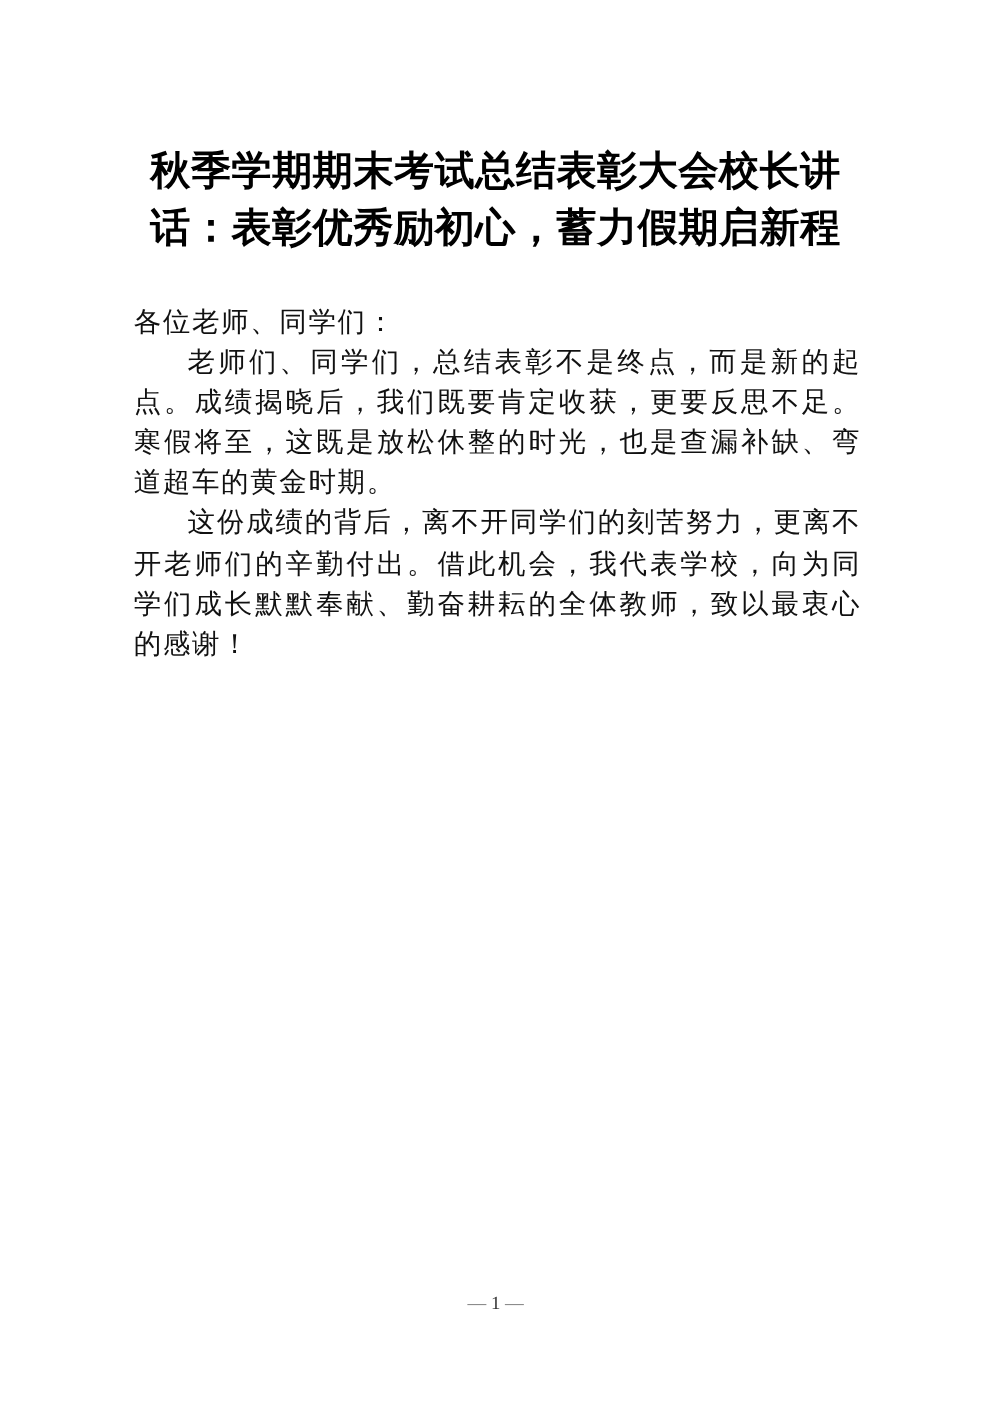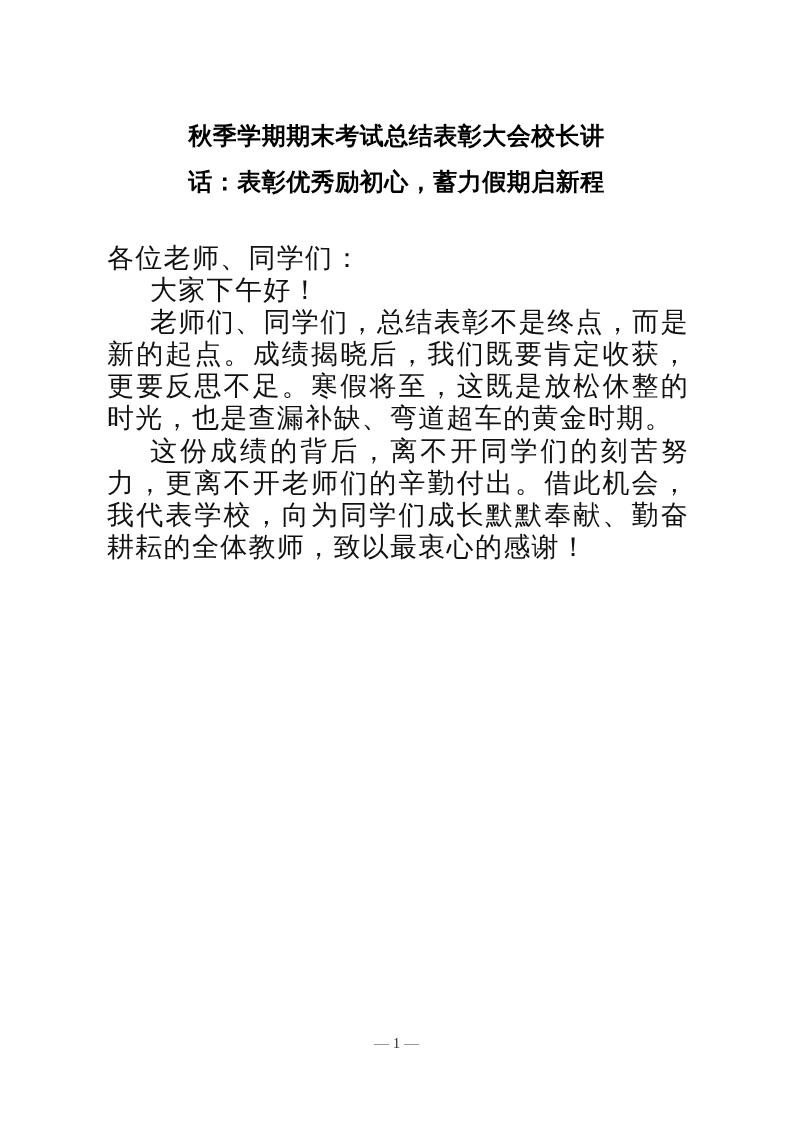--- a/index.html
+++ b/index.html
@@ -2,27 +2,27 @@
 <html><head>
 <meta charset="utf-8">
 <style>
   html, body { margin: 0; padding: 0; background: #ffffff; }
   body { width: 793px; height: 1122px; position: relative; overflow: hidden; }
   .page { position: absolute; left: 0; top: 0; width: 793px; height: 1122px; background: #fff; }
   .title {
     position: absolute; left: 100px; top: 113px; width: 593px;
     text-align: center;
     font-family: "DejaVu Sans", "Liberation Sans", sans-serif;
-    font-weight: bold; font-size: 24px; line-height: 46px; color: #000;
+    font-weight: bold; font-size: 32px; line-height: 46px; color: #000;
     letter-spacing: 0.5px;
   }
   .body {
     position: absolute; left: 107px; top: 242px; width: 582px;
     font-family: Liberation Sans, sans-serif;
-    font-size: 27px; line-height: 32.1px; color: #111;
+    font-size: 22px; line-height: 32.1px; color: #111;
     letter-spacing: 1.3px;
     text-align: justify;
   }
   .body p { margin: 0; }
   .body p.indent { text-indent: 43px; }
   .footer {
     position: absolute; left: 0; top: 1035px; width: 793px; text-align: center;
     font-family: "Liberation Serif", serif; font-size: 15px; color: #333;
   }
   .footer .dash { color: #777; }
@@ -31,21 +31,20 @@
 <body>
 
 <div class="page">
   <div class="title">
     <div>秋季学期期末考试总结表彰大会校长讲</div>
     <div>话：表彰优秀励初心，蓄力假期启新程</div>
   </div>
 
   <div class="body">
     <p>各位老师、同学们：</p>
-    <p class="indent">大家下午好！</p>
     <p class="indent">老师们、同学们，总结表彰不是终点，而是新的起点。成绩揭晓后，我们既要肯定收获，更要反思不足。寒假将至，这既是放松休整的时光，也是查漏补缺、弯道超车的黄金时期。</p>
     <p class="indent">这份成绩的背后，离不开同学们的刻苦努力，更离不开老师们的辛勤付出。借此机会，我代表学校，向为同学们成长默默奉献、勤奋耕耘的全体教师，致以最衷心的感谢！</p>
   </div>
 
   <div class="footer">
     <span class="dash">—</span>
     <span>1</span>
     <span class="dash">—</span>
   </div>
 </div>

